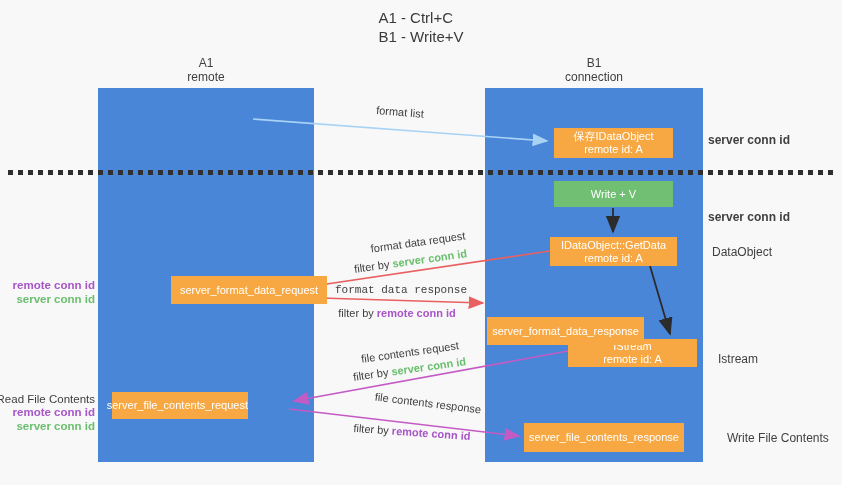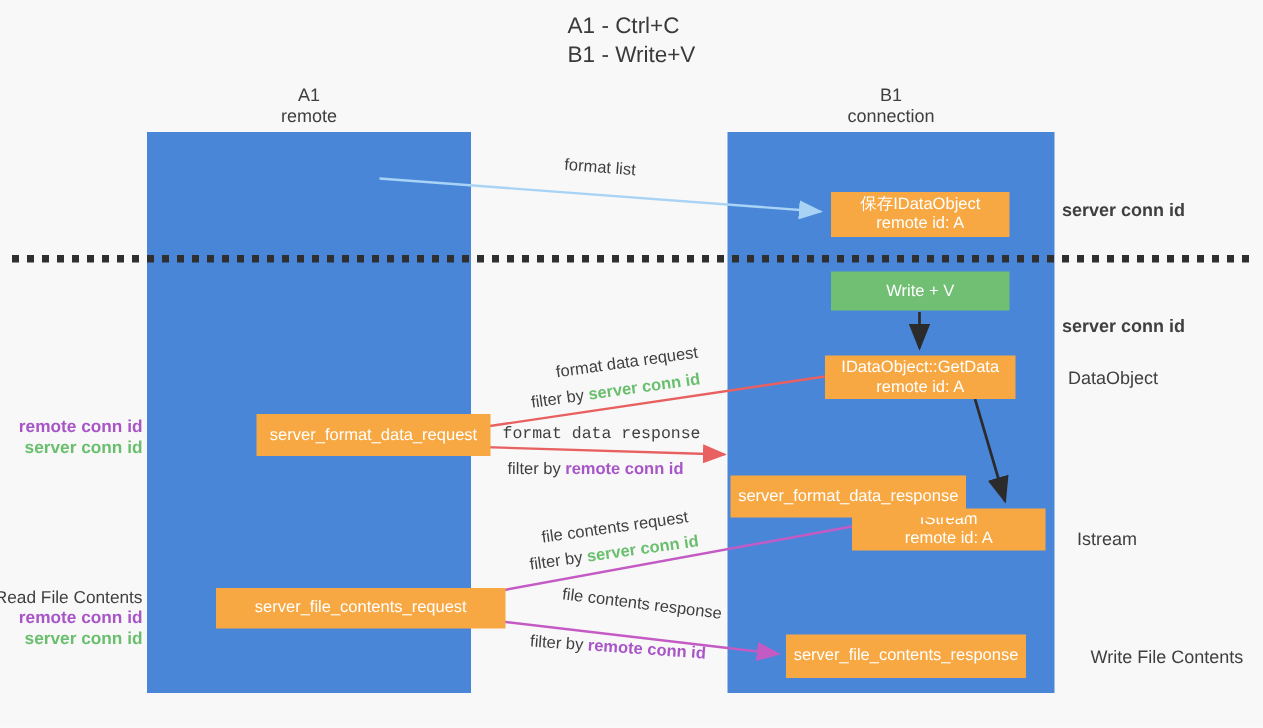--- a/index.html
+++ b/index.html
@@ -25,21 +25,21 @@
   .green-node{background:var(--box-green,#71bf73);}
   .orange-node{background:var(--box-orange,#f8a842);}
 
   #node-ctrl-c{left:137px;top:105px;width:116px;height:27px;}
   #node-save-dataobject{left:554px;top:128px;width:119px;height:30px;}
   #node-ctrl-v{left:554px;top:181px;width:119px;height:26px;}
   #node-getdata{left:550px;top:237px;width:127px;height:29px;}
   #node-istream{left:568px;top:339px;width:129px;height:28px;}
   #node-format-request{left:131px;top:276px;width:156px;height:28px;margin-left:40px;}
   #node-format-response{left:487px;top:288px;width:157px;height:28px;margin-top:29px;}
-  #node-file-request{left:144px;top:392px;width:193px;height:27px;}
+  #node-file-request{left:112px;top:392px;width:136px;height:27px;align-items:flex-end;}
   #node-file-response{left:524px;top:423px;width:160px;height:29px;}
 
   svg.arrows{position:absolute;left:0;top:0;z-index:3;}
   .st-blue{stroke:var(--arrow-blue,#a9d3f5);stroke-width:1.6;}
   .st-red{stroke:var(--arrow-red,#e86060);stroke-width:1.6;}
   .st-magenta{stroke:var(--arrow-magenta,#c45bc4);stroke-width:1.6;}
   .st-black{stroke:var(--arrow-black,#2b2b2b);stroke-width:1.8;}
   .fill-blue{fill:var(--arrow-blue,#a9d3f5);}
   .fill-red{fill:var(--arrow-red,#e86060);}
   .fill-magenta{fill:var(--arrow-magenta,#c45bc4);}

